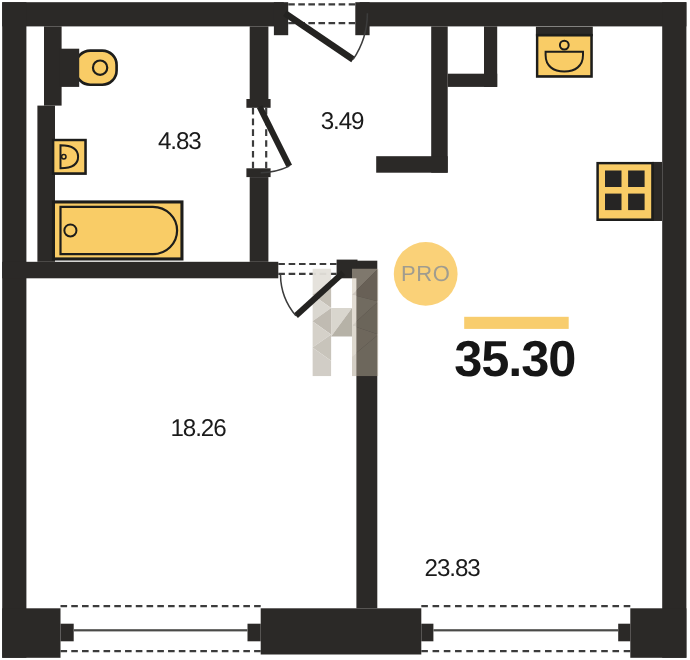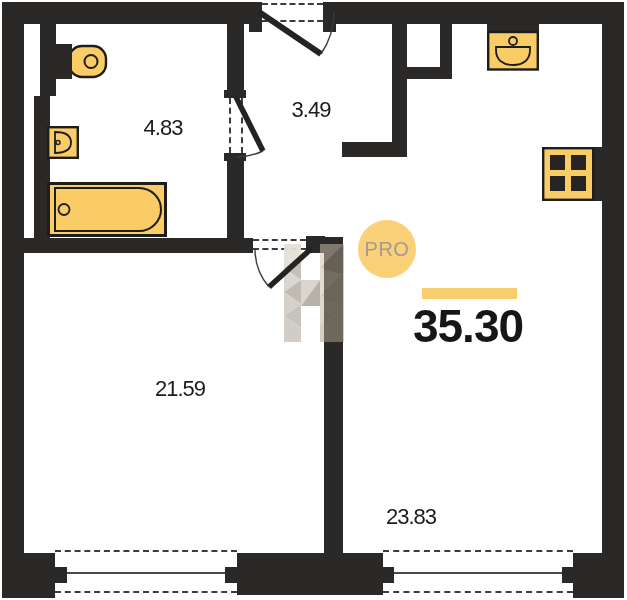--- a/index.html
+++ b/index.html
@@ -154,20 +154,20 @@
 
     <line x1="236" y1="97" x2="263" y2="151" stroke="#242321" stroke-width="5.5"></line>
     <path d="M263,151 A61,61 0 0 1 237,157" fill="none" stroke="#3c3c3c" stroke-width="1.4"></path>
 
     <line x1="312" y1="248" x2="269" y2="287" stroke="#242321" stroke-width="5.5"></line>
     <path d="M269,287 A58,58 0 0 1 255,250" fill="none" stroke="#3c3c3c" stroke-width="1.4"></path>
   </svg>
 
   <div class="room-label" style="left:103px;top:108px;">4.83</div>
   <div class="room-label" style="left:251px;top:90px;">3.49</div>
-  <div class="room-label" style="left:120px;top:369px;">21.59</div>
+  <div class="room-label" style="left:120px;top:369px;">18.26</div>
   <div class="room-label" style="left:351px;top:497px;">23.83</div>
 
   <div class="pro-badge">PRO</div>
   <div class="accent-bar"></div>
   <div class="total-label">35.30</div>
 
 </div>
 
 </body></html>

